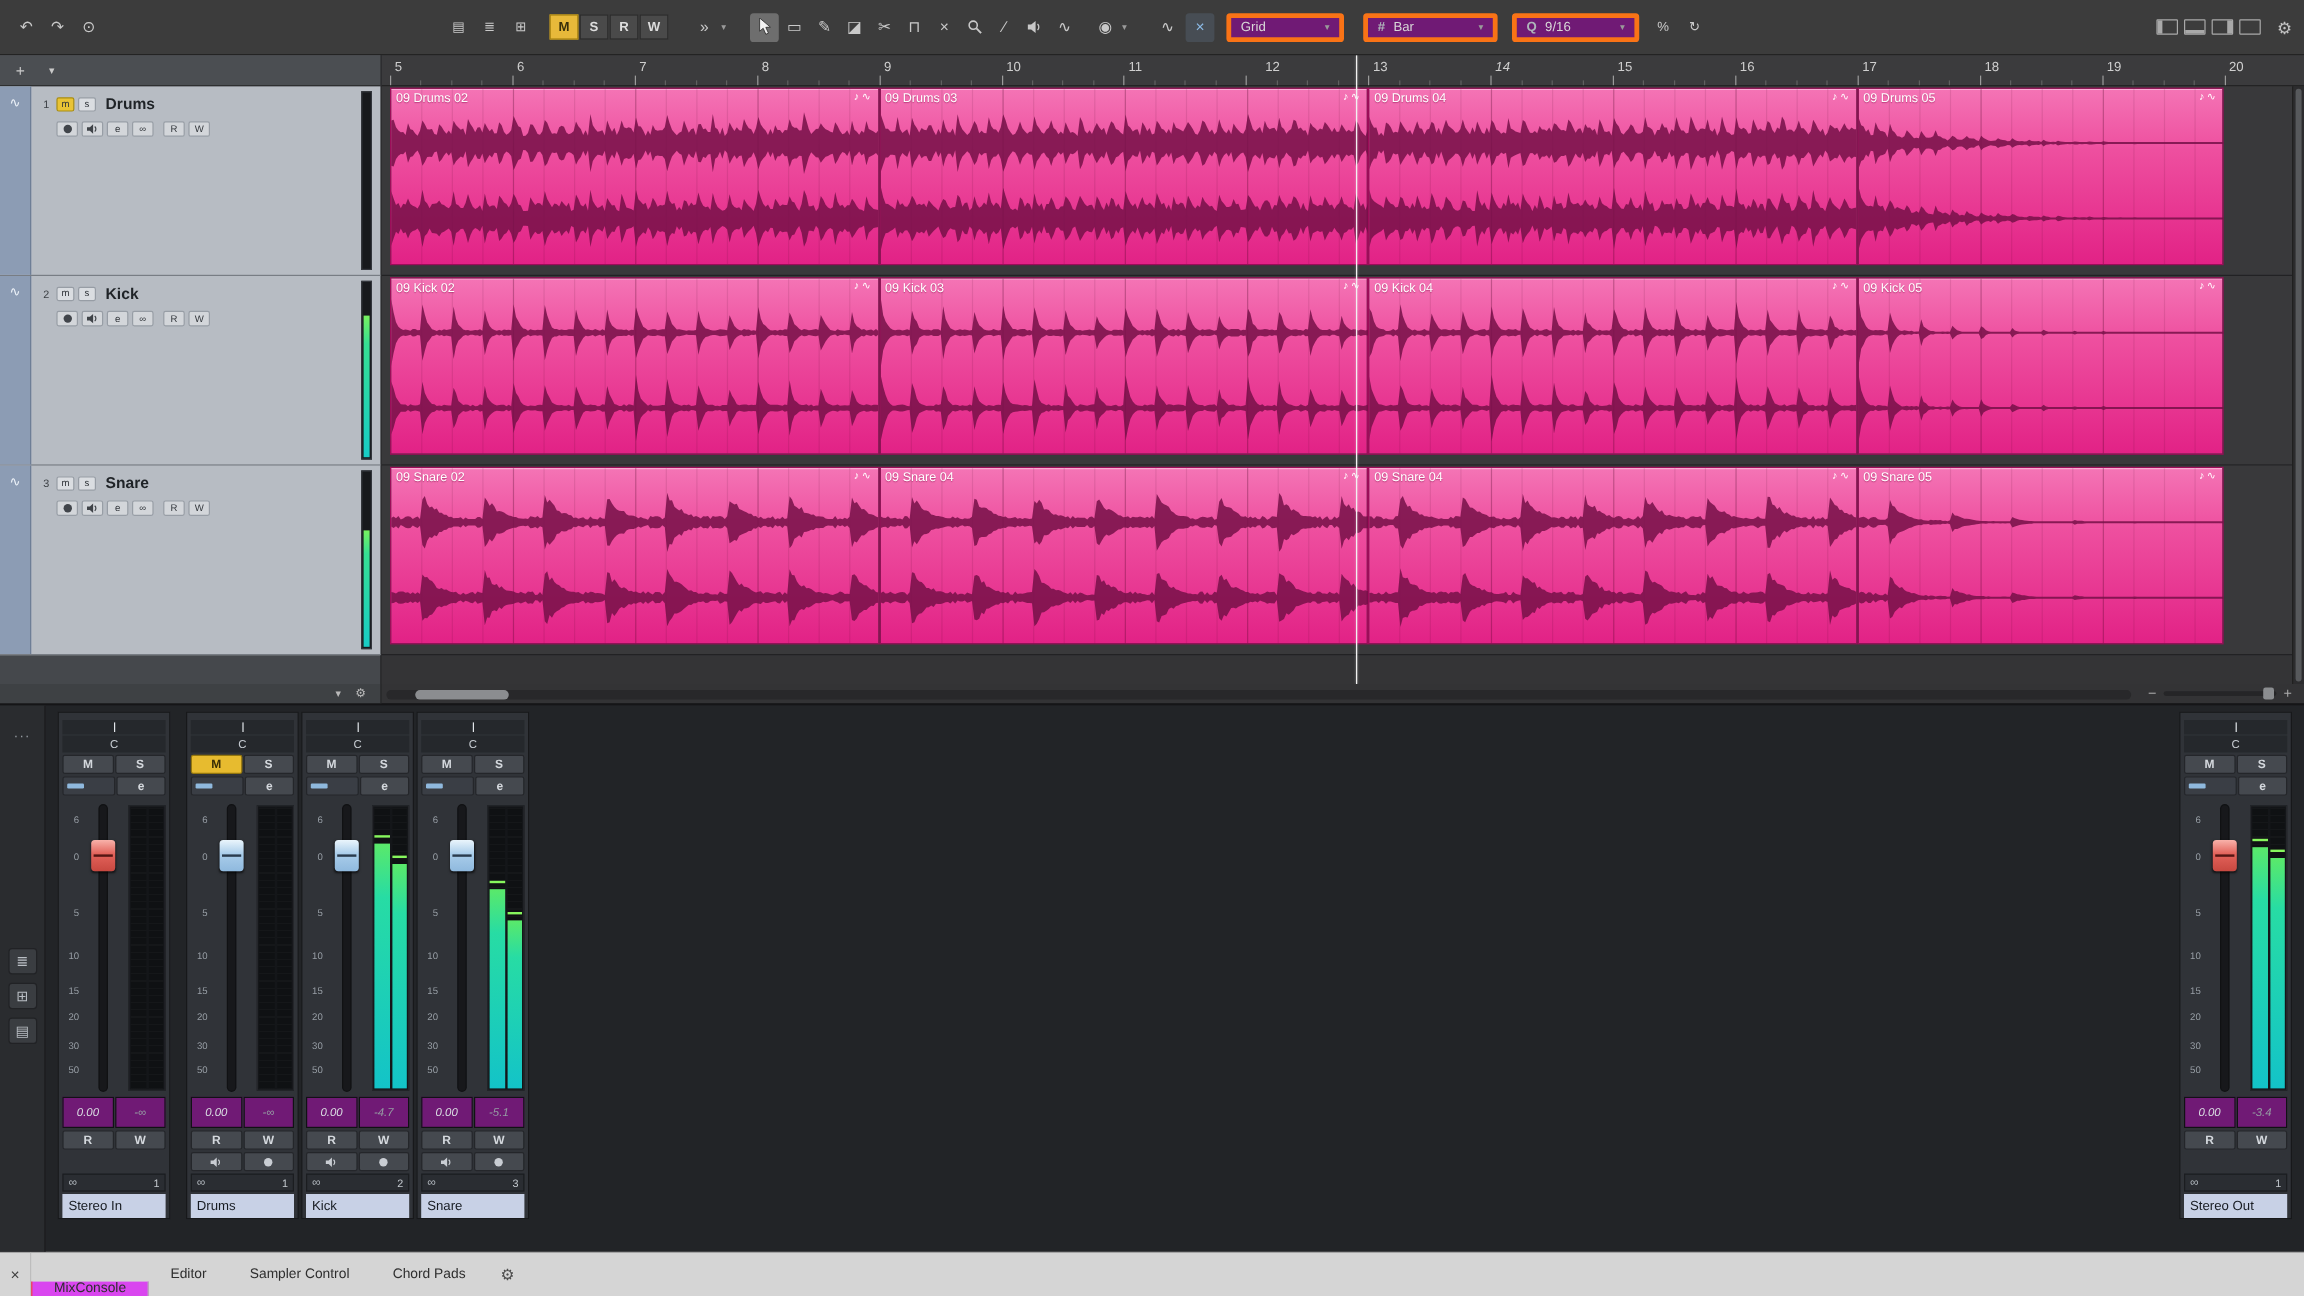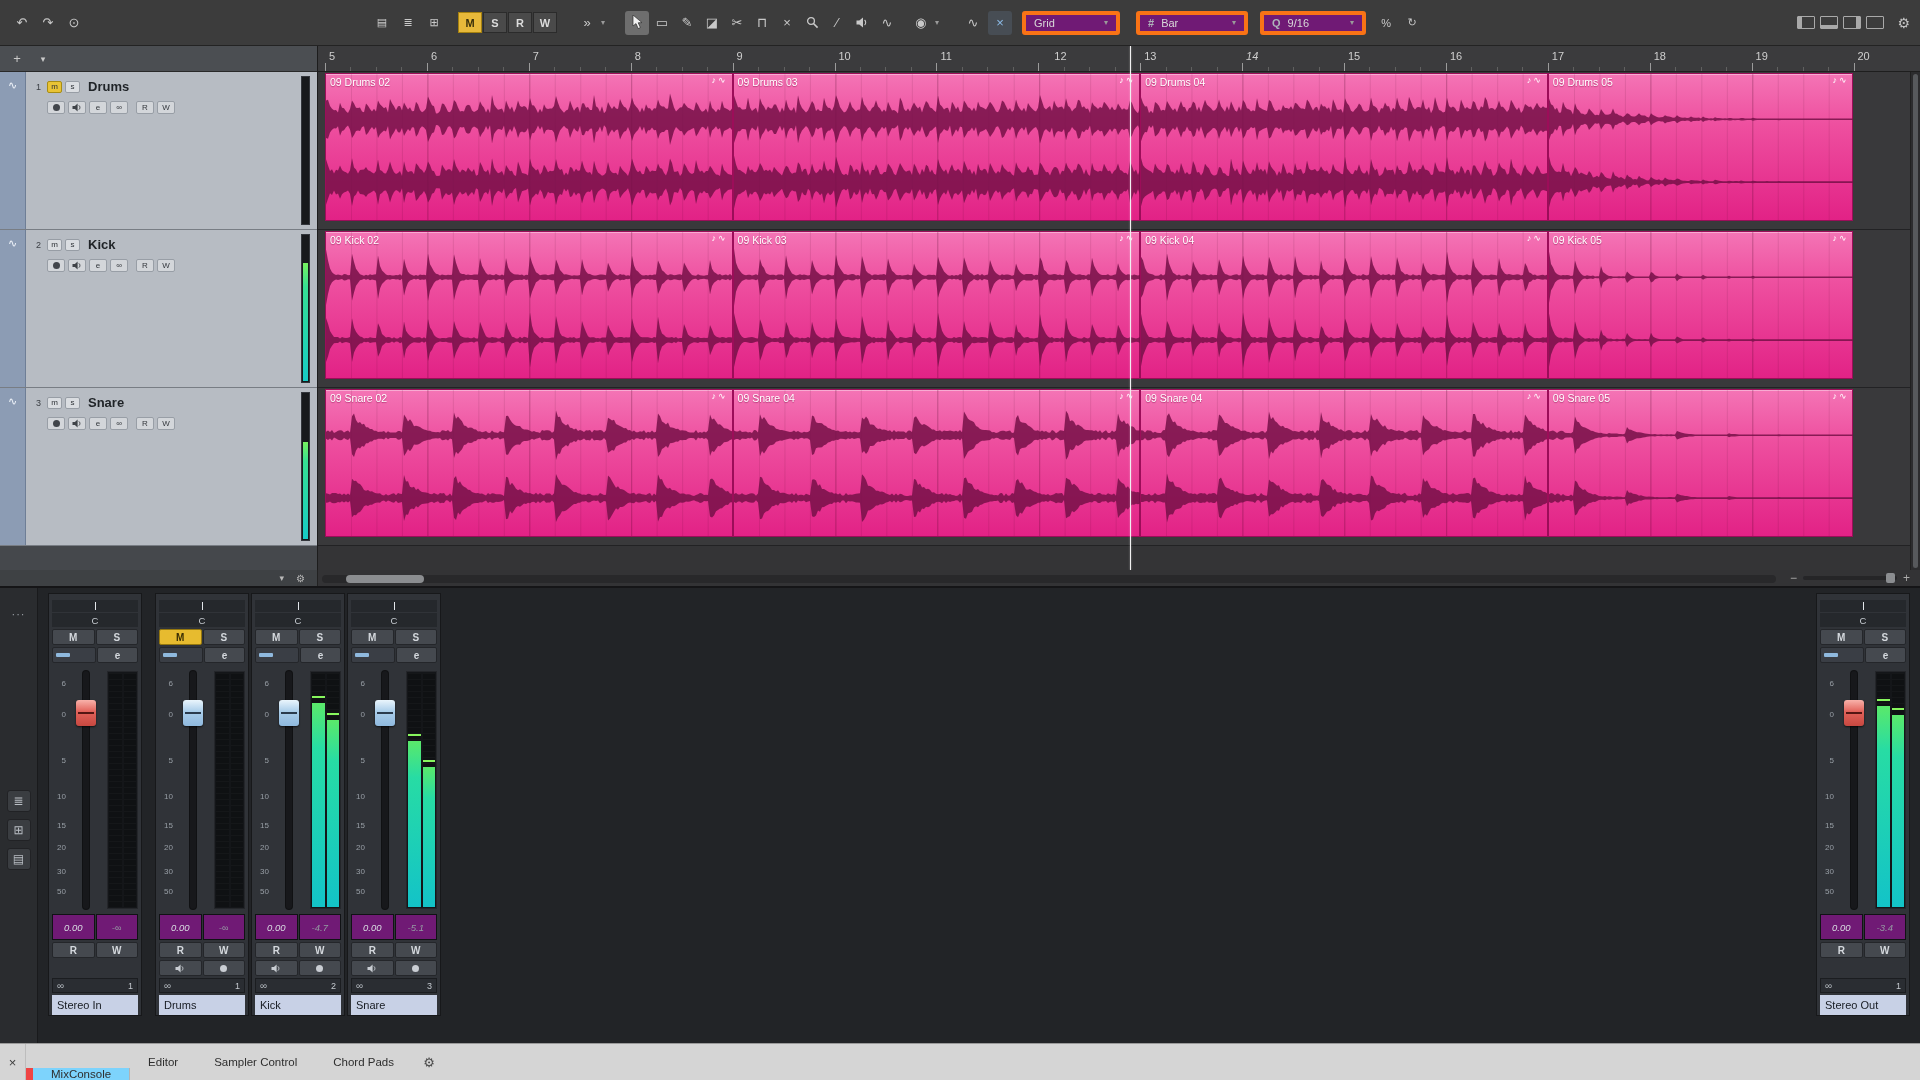--- a/index.html
+++ b/index.html
@@ -129,21 +129,21 @@
 .monrec.ghost>*{visibility:hidden;}
 .rec-dot-l{width:7px;height:7px;border-radius:50%;background:#c9cdd3;display:inline-block;}
 .routing{height:15px;background:#2a2d32;border:1px solid #1b1d20;margin-bottom:2px;display:flex;align-items:center;justify-content:space-between;padding:0 4px;color:#c4c9cf;font-size:9px;}
 .stereo-glyph{font-size:10px;color:#aeb4ba;}
 .cname{height:20px;background:#c8d1e6;color:#171b21;font-size:11px;display:flex;align-items:center;padding-left:5px;}
 
 
 .tabbar{flex:0 0 27px;background:#d5d5d5;border-top:1px solid #9a9a9a;display:flex;align-items:stretch;}
 .tab-close{width:26px;display:flex;align-items:center;justify-content:center;color:#3e3e3e;font-size:13px;border-right:1px solid #bdbdbd;}
 .tab{padding:0 18px;display:flex;align-items:center;font-size:11.5px;color:#2e2e2e;}
-.tab.active{background:#7dd3fc;border-left:7px solid #ef4444;border-right:1px solid #b3b3b3;margin-top:24px;}
+.tab.active{background:#d946ef;border-left:1px solid #ef4444;border-right:1px solid #b3b3b3;margin-top:24px;}
 .tab-gear{width:34px;display:flex;align-items:center;justify-content:center;color:#4d4d4d;font-size:13px;}
 </style>
 </head>
 <body>
 
 <div class="window">
 
 
   <div class="toolbar">
     <div class="tbgroup">

